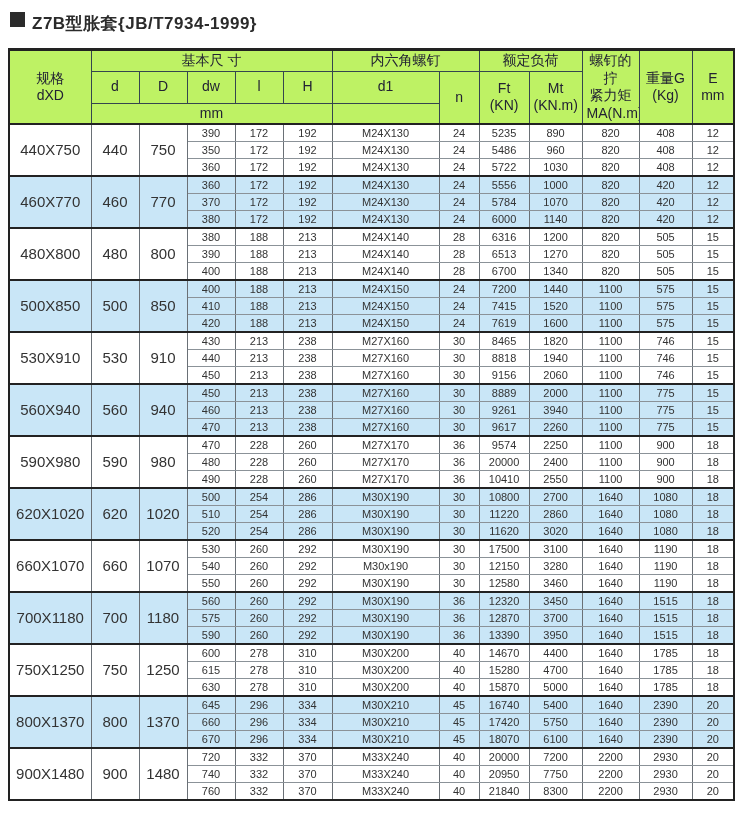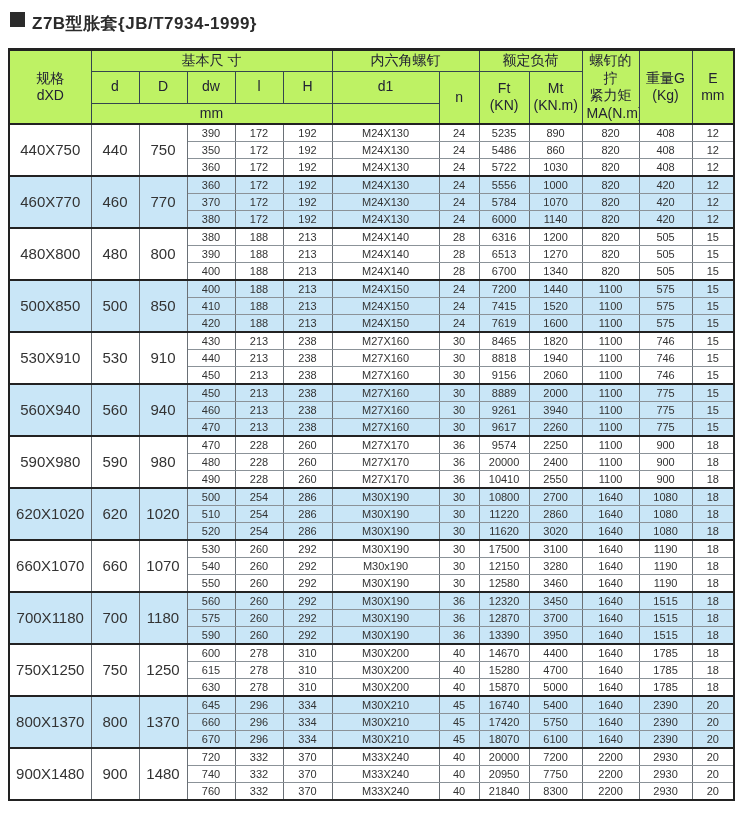--- a/index.html
+++ b/index.html
@@ -147,21 +147,21 @@
           <td>408</td>
           <td>12</td>
         </tr>
         <tr class="">
           <td>350</td>
           <td>172</td>
           <td>192</td>
           <td>M24X130</td>
           <td>24</td>
           <td>5486</td>
-          <td>860</td>
+          <td>960</td>
           <td>820</td>
           <td>408</td>
           <td>12</td>
         </tr>
         <tr class="">
           <td>360</td>
           <td>172</td>
           <td>192</td>
           <td>M24X130</td>
           <td>24</td>

